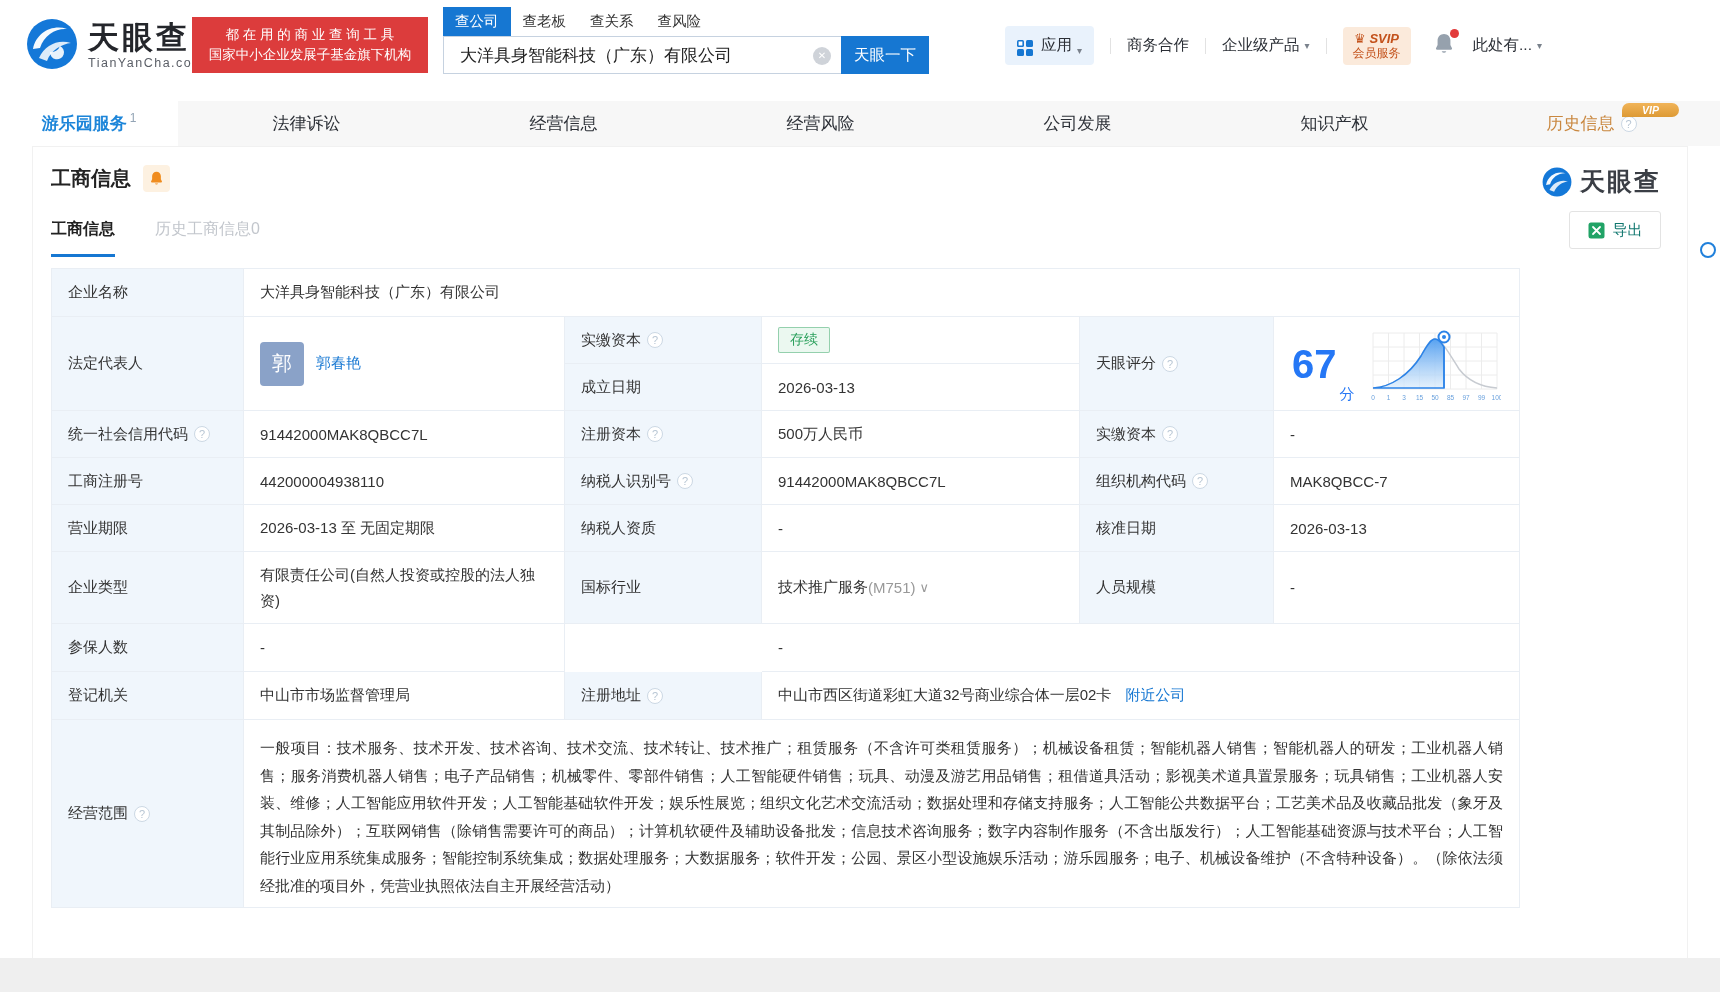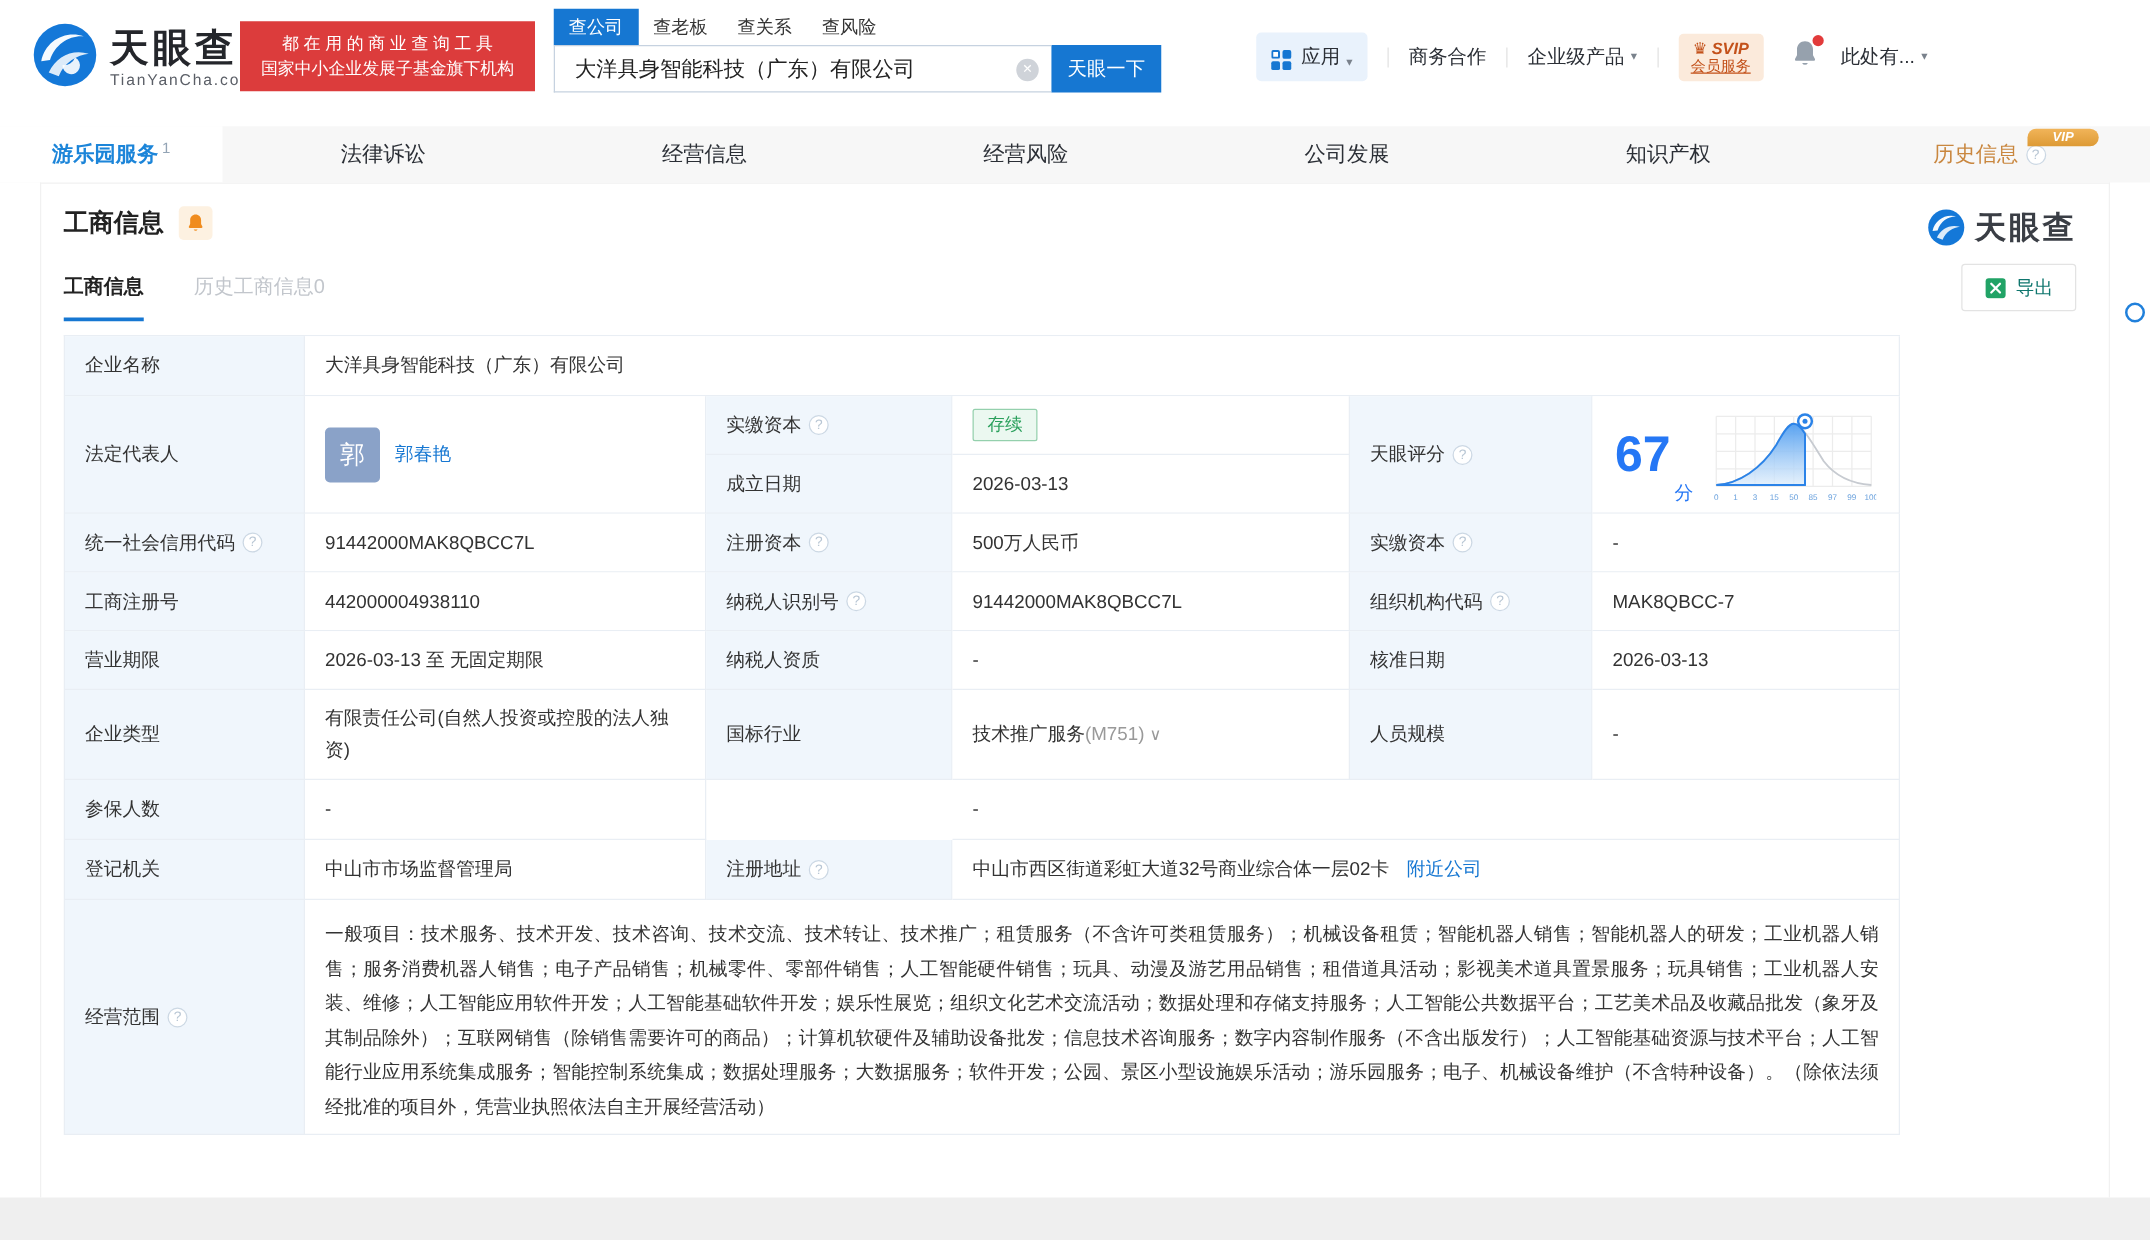--- a/index.html
+++ b/index.html
@@ -34,21 +34,21 @@
   .grid-ic{display:grid;grid-template-columns:7px 7px;grid-template-rows:7px 7px;gap:2px;margin-right:8px;}
   .grid-ic i{background:#1677d2;border-radius:1.5px;}
   .grid-ic i.hollow{background:#fff;box-shadow:inset 0 0 0 1.6px #1677d2;}
   .hlink{font-size:15.5px;color:#2b2f36;cursor:pointer;white-space:nowrap;}
   .caret{display:inline-block;margin-left:5px;color:#7a828c;font-size:10px;}
   .caret::before{content:"▾";}
   .vdiv{width:1px;height:16px;background:#e2e2e2;margin:0 16px;}
   .svip{background:#fbeadb;border-radius:4px;padding:4px 10px;text-align:center;cursor:pointer;line-height:15px;}
   .svip .l1{color:#c3511a;font-size:13px;font-weight:bold;font-style:italic;}
   .svip .l1::before{content:"♛ ";font-style:normal;}
-  .svip .l2{color:#c3511a;font-size:12px;text-decoration:underline;}
+  .svip .l2{color:#c3511a;font-size:12px;}
   .bellwrap{position:relative;margin:0 18px 0 22px;cursor:pointer;}
   .reddot{position:absolute;top:-3px;right:-4px;width:9px;height:9px;border-radius:50%;background:#e23b3b;}
   .userwrap{display:flex;align-items:center;cursor:pointer;}
 
   
   .mtabs{position:absolute;top:101px;left:0;width:1720px;height:45px;background:#f7f7f7;display:flex;}
   .mtab{flex:1;display:flex;align-items:center;justify-content:center;font-size:17px;color:#2b2f36;
         cursor:pointer;position:relative;}
   .mtab.first{flex:0 0 178px;}
   .mtab.active{background:#fff;color:#1c85d9;font-weight:bold;}

